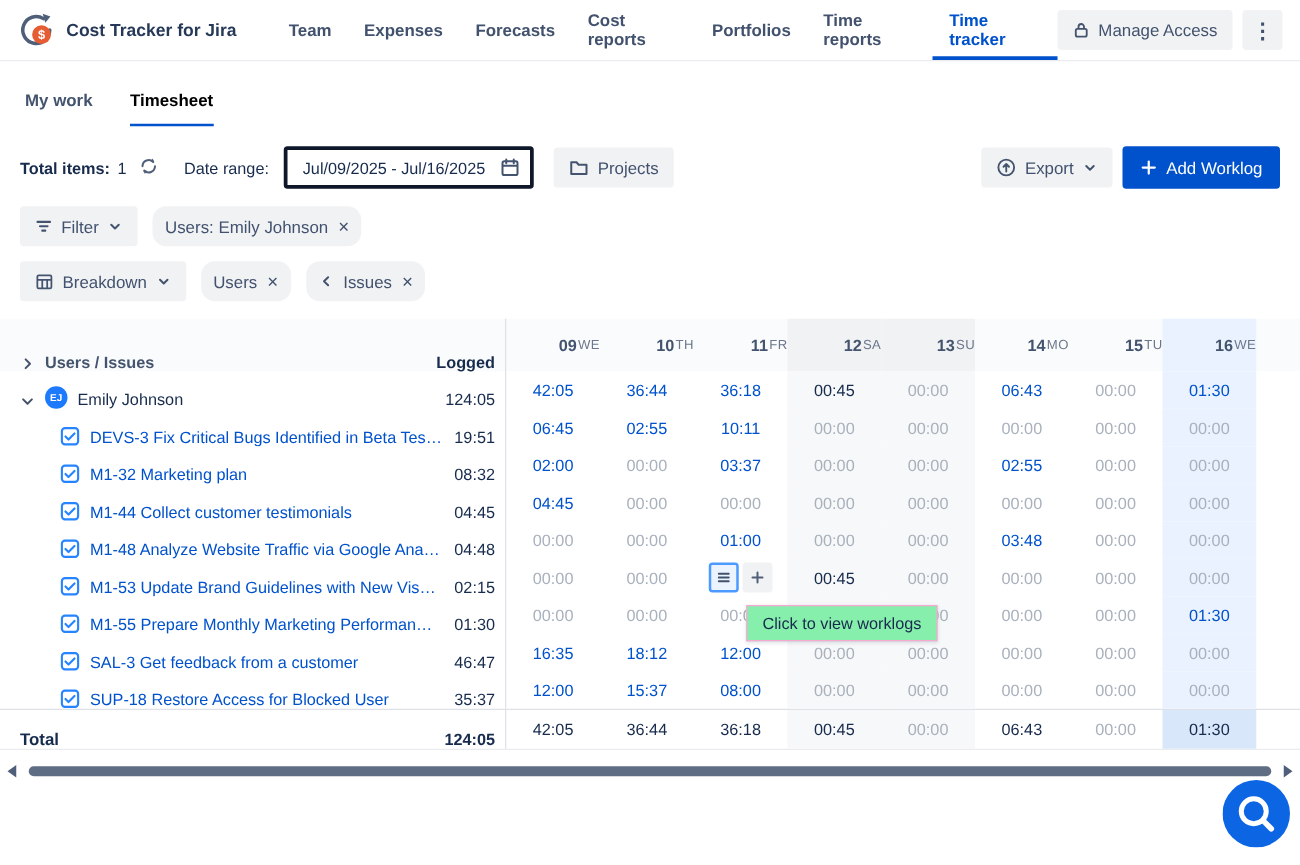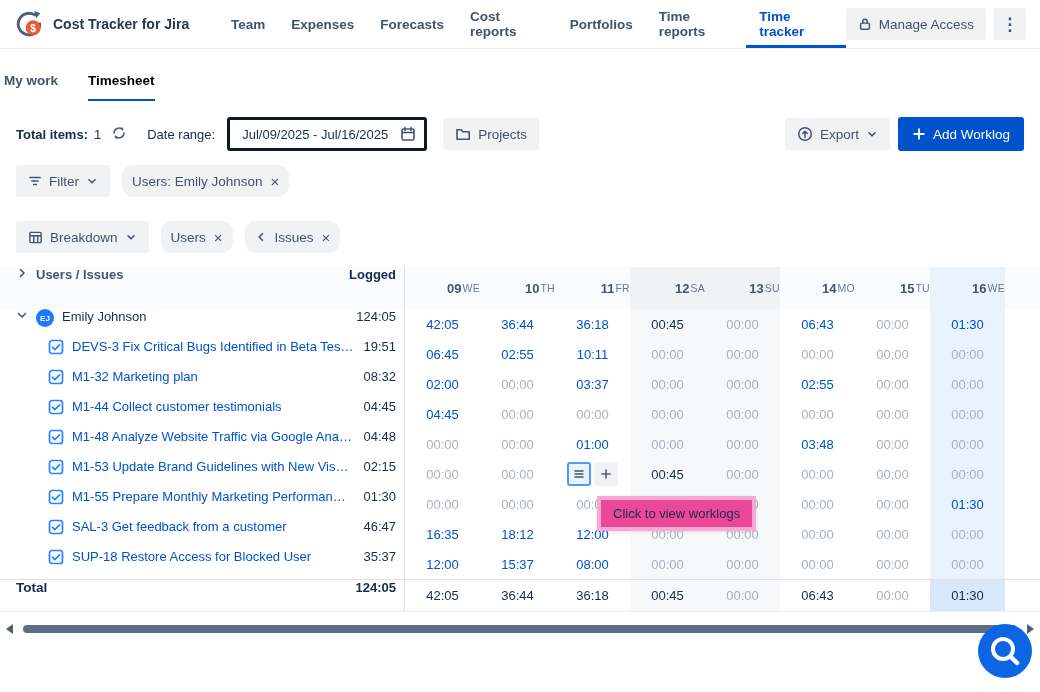--- a/index.html
+++ b/index.html
@@ -18,47 +18,47 @@
   .nav-right{margin-left:auto;display:flex;align-items:center;gap:8px}
 
   .btn{display:inline-flex;align-items:center;gap:7px;height:32px;padding:0 12px;border:none;border-radius:3px;
        font-family:inherit;font-size:13.5px;font-weight:500;cursor:pointer;white-space:nowrap}
   .btn.subtle{background:#F1F2F4;color:#42526E}
   .btn.primary{background:#0052CC;color:#fff;height:34px;padding:0 14px;font-weight:500}
   .iconbtn{width:32px;justify-content:center;padding:0;font-size:17px;font-weight:700;color:#42526E}
   .ic{display:inline-flex;align-items:center}
 
   
-  .tabs{display:flex;gap:30px;padding:24px 4px 0}
+  .tabs{display:flex;gap:30px;padding:24px 20px 0}
   .tab{padding-bottom:11px;font-size:13.5px;font-weight:600;color:#44546F;cursor:pointer;border-bottom:2px solid transparent}
   .tab.active{color:#000000;border-bottom-color:#0052CC}
 
   
   .toolbar{display:flex;align-items:center;margin-top:16px;padding:0 16px;gap:6px}
   .bold{font-weight:700}
   .icon-plain{background:none;border:none;cursor:pointer;display:inline-flex;align-items:center;padding:2px;margin-left:2px}
   .dr-label{margin-left:12px}
   .date-input{display:flex;align-items:center;justify-content:space-between;width:200px;height:34px;margin-left:6px;
               padding:0 8px 0 12px;border:3px solid #0f172a;border-radius:3px;background:#fff;cursor:pointer}
   .toolbar-right{margin-left:auto;display:flex;align-items:center;gap:8px}
 
   
   .filter-row,.breakdown-row{display:flex;align-items:center;gap:12px;padding:0 16px}
   .filter-row{margin-top:14px}
-  .breakdown-row{margin-top:24px}
+  .breakdown-row{margin-top:12px}
   .chip{display:inline-flex;align-items:center;gap:8px;height:32px;padding:0 10px;background:#F1F2F4;border-radius:11px;
         font-size:13.5px;font-weight:500;color:#42526E}
   .chip .x{cursor:pointer;font-size:15px;line-height:1;color:#42526E}
 
   
   .tt{position:relative;margin-top:14px}
   .t-header{display:flex;height:42px;background:#FAFBFC}
   .t-row{display:flex;height:30px;background:#fff}
   .t-total{display:flex;height:33px;border-top:1px solid #DFE1E6;border-bottom:1px solid #EBECF0;background:#fff}
-  .t-left{flex:0 0 405px;display:flex;align-items:flex-start;gap:8px;padding:0 8px 0 16px;border-right:1px solid #DFE1E6;min-width:0}
+  .t-left{flex:0 0 405px;display:flex;align-items:flex-end;gap:8px;padding:0 8px 0 16px;border-right:1px solid #DFE1E6;min-width:0}
   .t-row.row-issue .t-left{padding-left:48px}
   .t-cell{flex:0 0 75px;display:flex;align-items:center;justify-content:center;gap:2px}
   .dh{justify-content:flex-end;gap:1px}
   .dh-num{font-weight:700;font-size:13px;color:#44546F}
   .dh-dow{font-size:10.5px;font-weight:400;color:#6B778C;letter-spacing:.3px}
   .h-label{font-weight:700;color:#44546F}
   .logged{margin-left:auto;color:#172B4D}
   .t-label{white-space:nowrap;overflow:hidden;text-overflow:ellipsis;flex:0 1 auto}
   .lbl-user{color:#172B4D}
   .lbl-issue{color:#0052CC;cursor:pointer}
@@ -73,21 +73,21 @@
   .val-zero{color:#A9B1BD}
   .val-link{color:#0052CC;cursor:pointer}
   .val-dark{color:#172B4D}
   .total-label{font-weight:700;font-size:13.5px}
   .total-logged{font-weight:700}
   .cell-active{gap:3px}
   .cellbtn{width:24px;height:24px;display:inline-flex;align-items:center;justify-content:center;border:none;border-radius:3px;
            cursor:pointer;padding:0;background:transparent}
   .cellbtn.view{border:2px solid #4C9AFF;background:#EBF3FF}
   .cellbtn.addw{background:#F1F2F4}
-  .tooltip{position:absolute;left:597px;top:229px;z-index:20;background:#ec4899;border:4px solid #f9a8d4;
+  .tooltip{position:absolute;left:597px;top:229px;z-index:20;background:#86efac;border:1px solid #f9a8d4;
            padding:6px 12px;font-size:13px;color:#172B4D;white-space:nowrap;box-shadow:0 1px 3px rgba(9,30,66,.13)}
 
   
   .hscroll{display:flex;align-items:center;margin-top:10px;padding:0 6px;height:14px}
   .sb-thumb{flex:1;height:8px;margin:0 10px;background:#5E6C84;border-radius:4px;cursor:pointer}
   .arrow{width:0;height:0;border-style:solid;cursor:pointer}
   .arrow.left{border-width:5px 7px 5px 0;border-color:transparent #505F79 transparent transparent}
   .arrow.right{border-width:5px 0 5px 7px;border-color:transparent transparent transparent #505F79}
 
   

